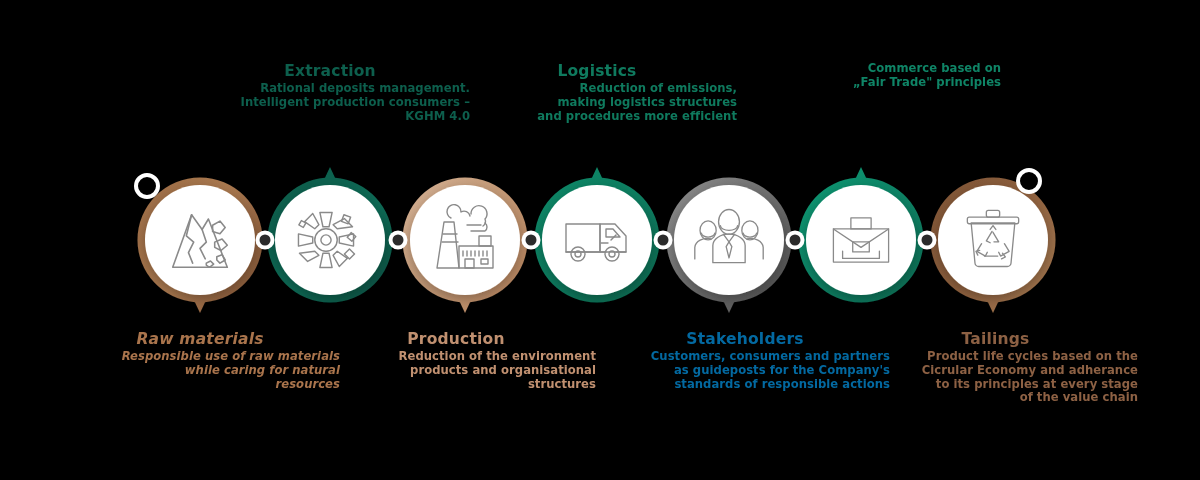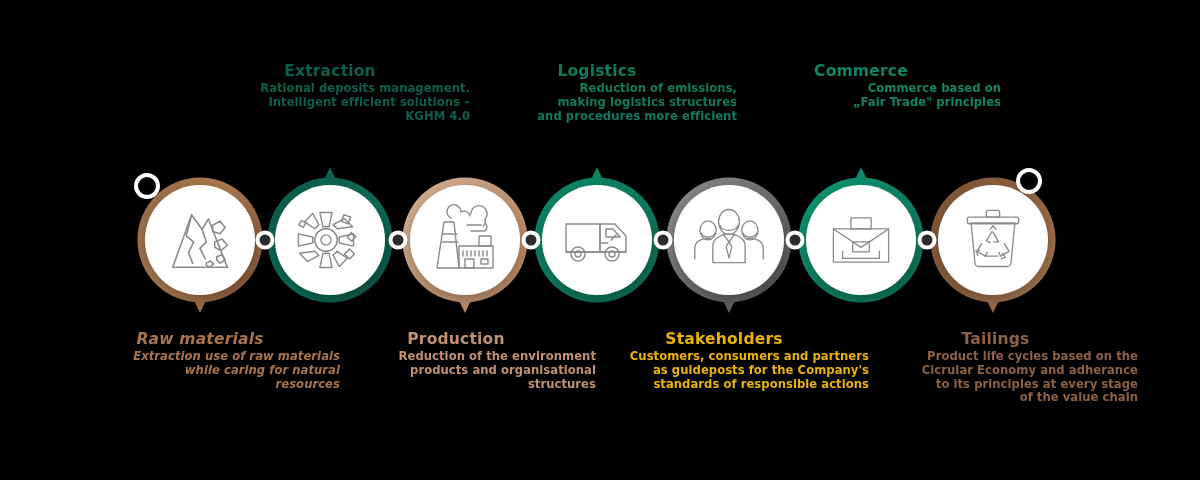--- a/index.html
+++ b/index.html
@@ -312,31 +312,31 @@
       <circle cx="147" cy="186" r="11" fill="#000000" stroke="#ffffff" stroke-width="4"></circle>
     </g>
     <g>
       <circle cx="1029" cy="181" r="11" fill="#000000" stroke="#ffffff" stroke-width="4"></circle>
     </g>
   </svg>
 
   <div class="label" style="left:60px;top:330px;width:280px;color:#a9744c;font-style:italic;">
     <span class="title">Raw materials</span>
     <span class="desc">
-      <div>Extraction use of raw materials</div>
+      <div>Responsible use of raw materials</div>
       <div>while caring for natural</div>
       <div>resources</div>
     </span>
   </div>
 
   <div class="label" style="left:190px;top:62px;width:280px;color:#0d5f4d;">
     <span class="title">Extraction</span>
     <span class="desc">
       <div>Rational deposits management.</div>
-      <div>Intelligent efficient solutions –</div>
+      <div>Intelligent production consumers –</div>
       <div>KGHM 4.0</div>
     </span>
   </div>
 
   <div class="label" style="left:316px;top:330px;width:280px;color:#c09070;">
     <span class="title">Production</span>
     <span class="desc">
       <div>Reduction of the environment</div>
       <div>products and organisational</div>
       <div>structures</div>
@@ -345,31 +345,30 @@
 
   <div class="label" style="left:457px;top:62px;width:280px;color:#0f7a5e;">
     <span class="title">Logistics</span>
     <span class="desc">
       <div>Reduction of emissions,</div>
       <div>making logistics structures</div>
       <div>and procedures more efficient</div>
     </span>
   </div>
 
-  <div class="label" style="left:579px;top:330px;width:290px;color:#eab308;">
+  <div class="label" style="left:600px;top:330px;width:290px;color:#0369a1;">
     <span class="title">Stakeholders</span>
     <span class="desc">
       <div>Customers, consumers and partners</div>
       <div>as guideposts for the Company's</div>
       <div>standards of responsible actions</div>
     </span>
   </div>
 
   <div class="label" style="left:721px;top:62px;width:280px;color:#0f8466;">
-    <span class="title">Commerce</span>
     <span class="desc">
       <div>Commerce based on</div>
       <div>„Fair Trade" principles</div>
     </span>
   </div>
 
   <div class="label" style="left:853px;top:330px;width:285px;color:#8d6144;">
     <span class="title">Tailings</span>
     <span class="desc">
       <div>Product life cycles based on the</div>

